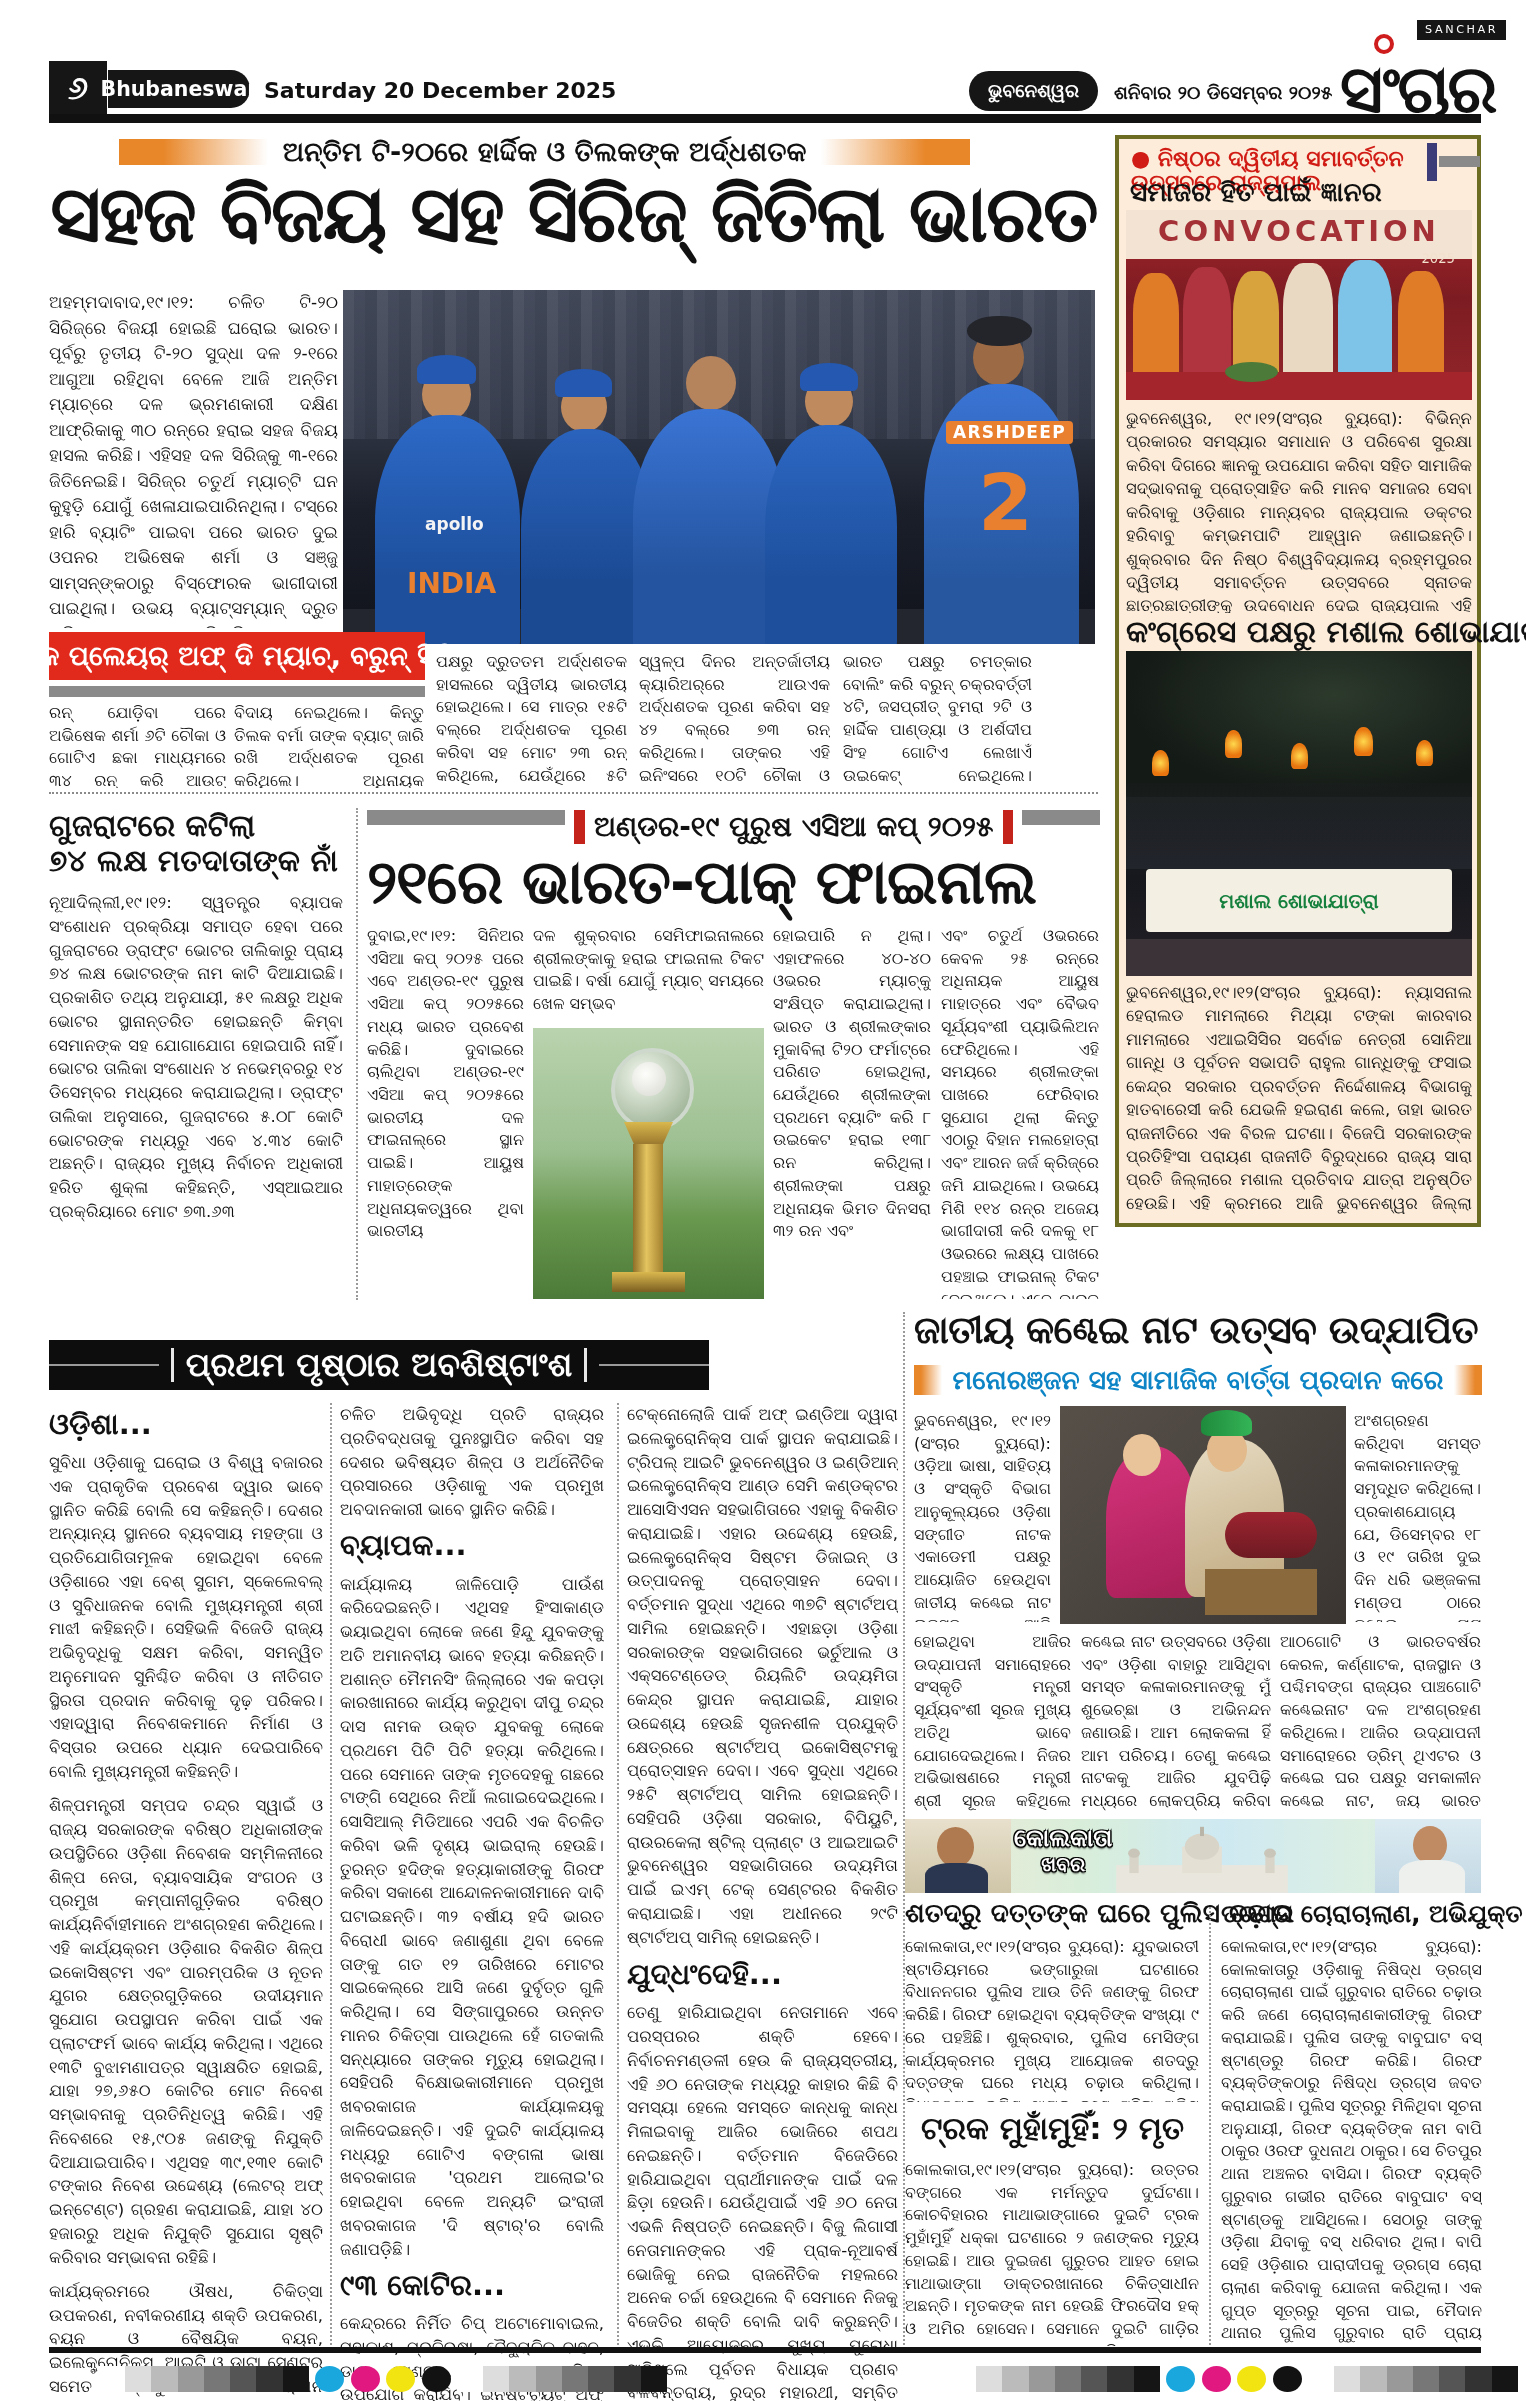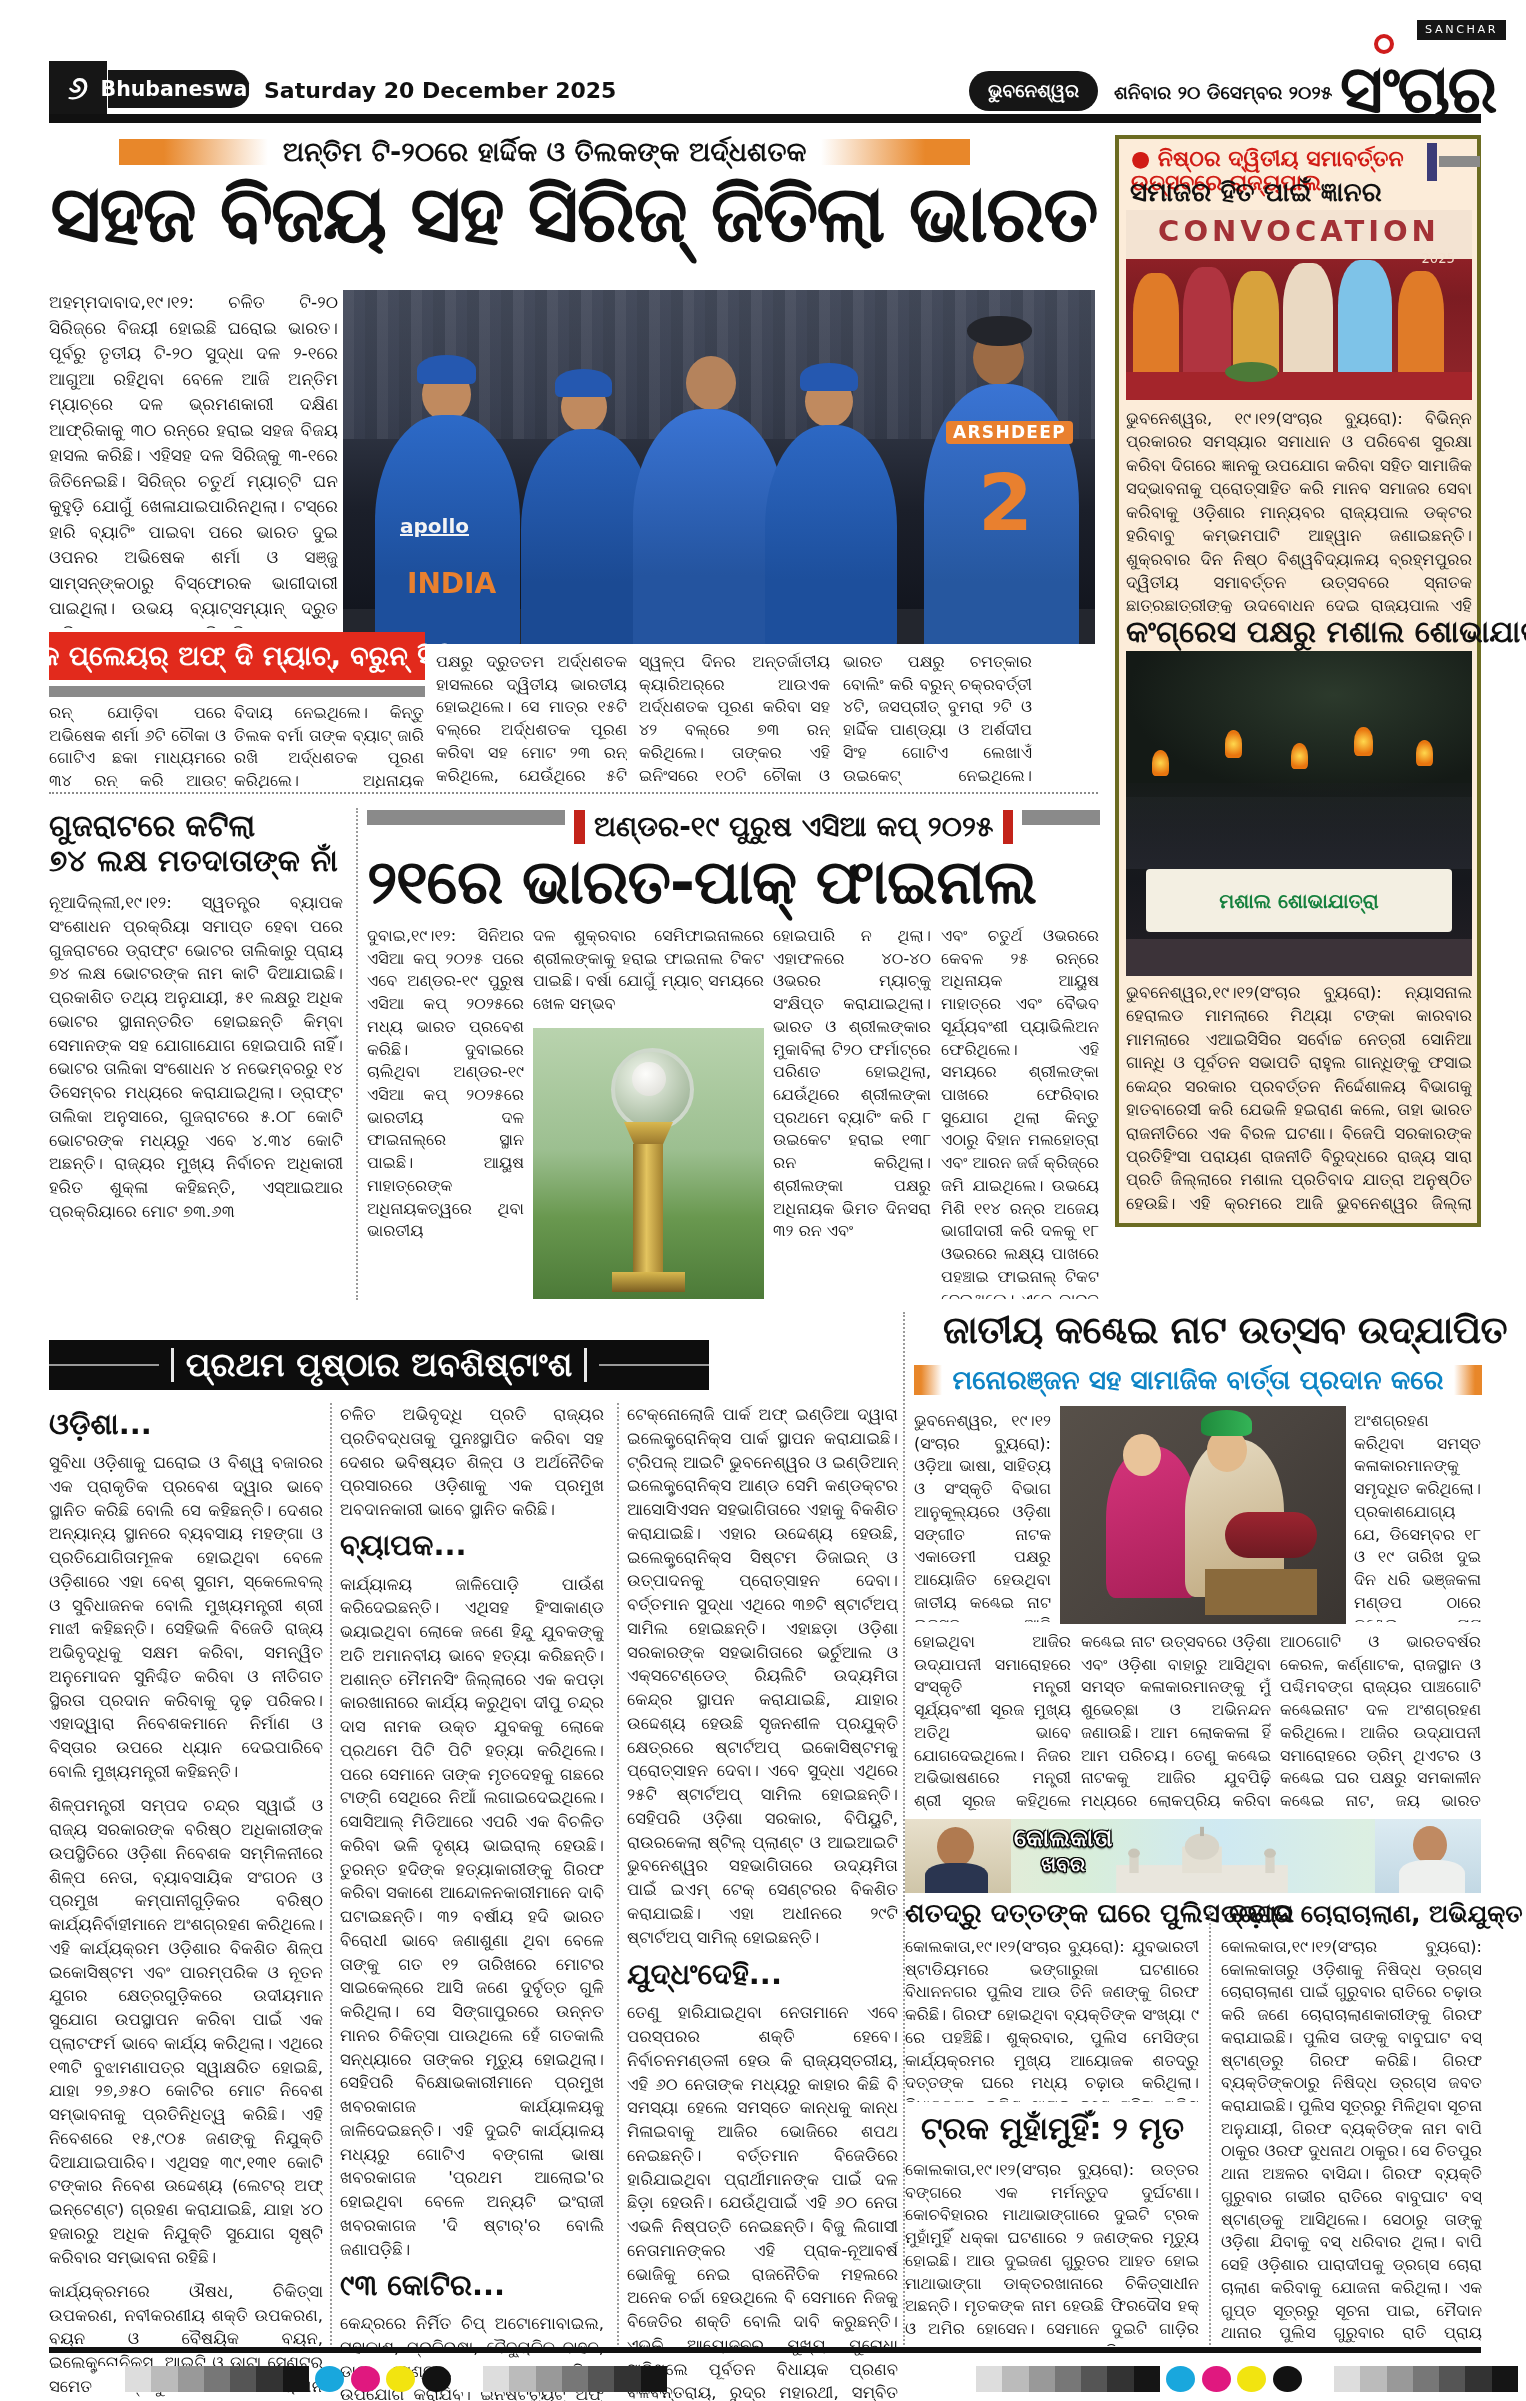--- a/index.html
+++ b/index.html
@@ -83,21 +83,21 @@
   .fpline{width:152px;height:2.6px;background:#9a9a9a;}
   .fpbar{width:3.3px;height:34px;background:#e8e8e8;}
   .remh{font-size:29px;font-weight:bold;margin:4px 0 9.2px 0;}
   .rc1{left:49px;top:1403px;width:274px;height:942px;}
   .rc2{left:340px;top:1403px;width:264px;height:942px;}
   .rc3{left:627px;top:1403px;width:271px;height:942px;}
   .vd2{left:330px;top:1403px;height:942px;}
   .vd3{left:617px;top:1403px;height:942px;}
   .vd4{left:903px;top:1312px;height:1033px;}
   
-  .puphead{left:914px;top:1308px;width:568px;font-size:38px;font-weight:bold;letter-spacing:-0.7px;white-space:nowrap;margin-left:29px;}
+  .puphead{left:914px;top:1308px;width:568px;font-size:38px;font-weight:bold;letter-spacing:-0.7px;white-space:nowrap;}
   .pupsub{left:914px;top:1363px;width:568px;height:34px;display:flex;align-items:center;gap:10.6px;}
   .pupsubtxt{font-size:26.4px;font-weight:bold;color:#0d84c5;white-space:nowrap;flex:1;text-align:center;}
   .pobL{width:63px;height:30px;background:linear-gradient(to left,#ffffff,#e8872a 75%);}
   .pobR{width:63px;height:30px;background:linear-gradient(to right,#ffffff,#e8872a 75%);}
   .pupL{left:914px;top:1410px;width:137px;height:212px;}
   .pupphoto{left:1060px;top:1406px;width:286px;height:218px;overflow:hidden;
             background:linear-gradient(135deg,#575049 0%,#4a443f 50%,#3a3531 100%);}
   .pupR{left:1354px;top:1410px;width:127px;height:212px;}
   .pc1{left:914px;top:1631px;width:157px;height:182px;}
   .pc2{left:1081px;top:1631px;width:190px;height:182px;}
@@ -154,21 +154,21 @@
   <div class="abs leadintro bodytxt">ଅହମ୍ମଦାବାଦ,୧୯।୧୨: ଚଳିତ ଟି-୨୦ ସିରିଜ୍‌ରେ ବିଜୟୀ ହୋଇଛି ଘରୋଇ ଭାରତ। ପୂର୍ବରୁ ତୃତୀୟ ଟି-୨୦ ସୁଦ୍ଧା ଦଳ ୨-୧ରେ ଆଗୁଆ ରହିଥିବା ବେଳେ ଆଜି ଅନ୍ତିମ ମ୍ୟାଚ୍‌ରେ ଦଳ ଭ୍ରମଣକାରୀ ଦକ୍ଷିଣ ଆଫ୍ରିକାକୁ ୩୦ ରନ୍‌ରେ ହରାଇ ସହଜ ବିଜୟ ହାସଲ କରିଛି। ଏହିସହ ଦଳ ସିରିଜ୍‌କୁ ୩-୧ରେ ଜିତିନେଇଛି। ସିରିଜ୍‌ର ଚତୁର୍ଥ ମ୍ୟାଚ୍‌ଟି ଘନ କୁହୁଡ଼ି ଯୋଗୁଁ ଖେଳାଯାଇପାରିନଥିଲା।
     ଟସ୍‌ରେ ହାରି ବ୍ୟାଟିଂ ପାଇବା ପରେ ଭାରତ ଦୁଇ ଓପନର ଅଭିଷେକ ଶର୍ମା ଓ ସଞ୍ଜୁ ସାମ୍‌ସନ୍‌ଙ୍କଠାରୁ ବିସ୍ଫୋରକ ଭାଗୀଦାରୀ ପାଇଥିଲା। ଉଭୟ ବ୍ୟାଟ୍ସମ୍ୟାନ୍ ଦ୍ରୁତ ଗତିରେ ରନ୍ ସଂଗ୍ରହ କରିଚାଲିଥିଲେ। ଉଭୟ ଓପନର ୬୩</div>
 
   <div class="abs leadphoto">
     <div class="abs crowd"></div>
     <div class="abs pitch"></div>
 
     <div class="abs phead" style="left:79px;top:78px;width:49px;height:53px;"></div>
     <div class="abs pcap" style="left:74px;top:65px;width:59px;height:29px;"></div>
     <div class="abs player" style="left:32px;top:125px;width:145px;height:231px;background:linear-gradient(180deg,#2d6ac8,#1d4f9c 70%);">
-      <div class="jersey" style="left:25px;top:99px;font-size:20px;font-weight:bold;color:#f4f4f4;text-decoration:underline;">apollo</div>
+      <div class="jersey" style="left:50px;top:99px;font-size:17px;font-weight:bold;color:#f4f4f4;">apollo</div>
       <div class="jersey" style="left:32px;top:152px;font-size:28px;font-weight:bold;color:#e9802f;">INDIA</div>
     </div>
     <div class="abs phead" style="left:218px;top:92px;width:46px;height:50px;"></div>
     <div class="abs pcap" style="left:212px;top:79px;width:57px;height:28px;"></div>
     <div class="abs player" style="left:178px;top:139px;width:132px;height:218px;background:linear-gradient(180deg,#2a63bd,#1b4a93 70%);"></div>
     <div class="abs phead" style="left:343px;top:66px;width:50px;height:54px;background:#b5835c;"></div>
     <div class="abs player" style="left:290px;top:119px;width:152px;height:238px;background:linear-gradient(180deg,#3a74d4,#24549f 70%);"></div>
     <div class="abs phead" style="left:462px;top:86px;width:48px;height:51px;"></div>
     <div class="abs pcap" style="left:457px;top:73px;width:58px;height:28px;"></div>
     <div class="abs player" style="left:422px;top:135px;width:132px;height:221px;background:linear-gradient(180deg,#2d68c4,#1d4f9c 70%);"></div>

